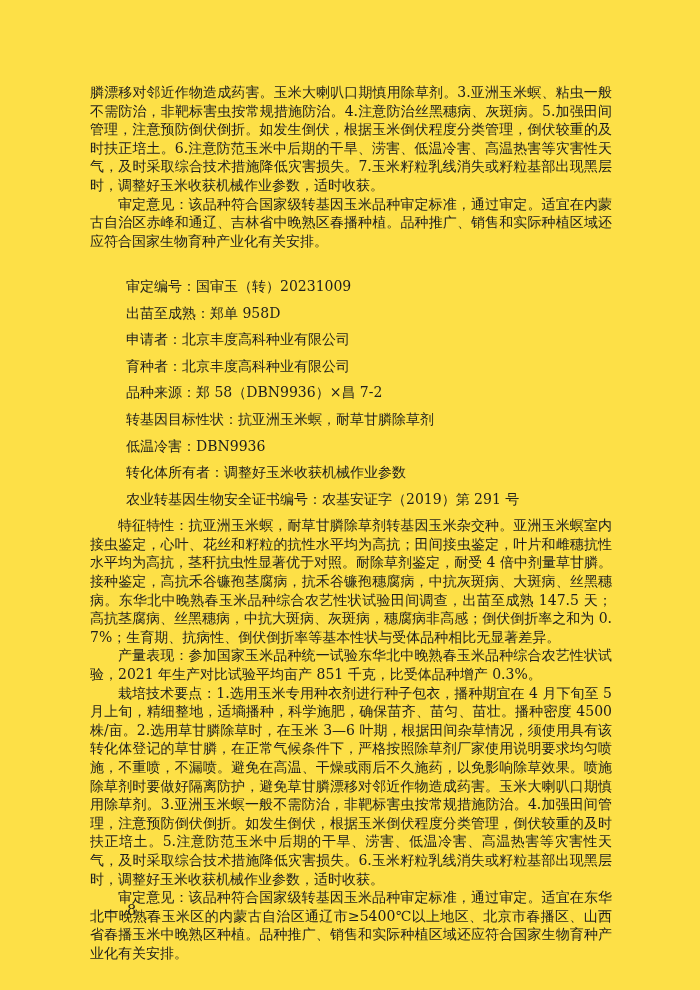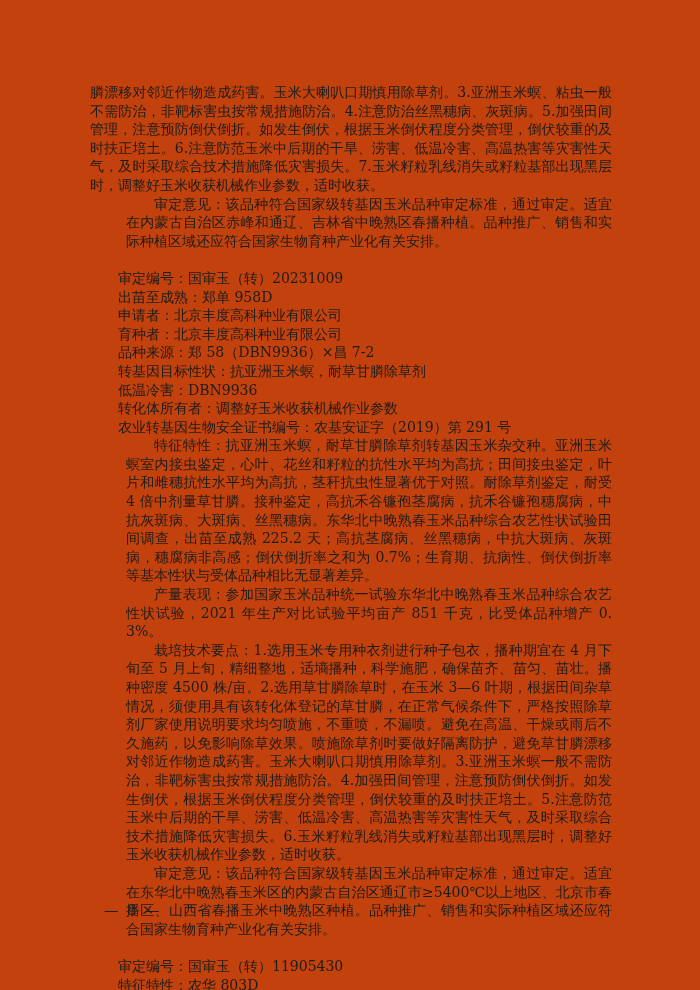--- a/index.html
+++ b/index.html
@@ -4,45 +4,44 @@
 <style>
   html, body {
     margin: 0;
     padding: 0;
     background: #ffffff;
   }
   .page {
     position: relative;
     width: 700px;
     height: 990px;
-    background: #c2410c;
+    background: #fde047;
     overflow: hidden;
     font-family: "DejaVu Serif", "Liberation Serif", serif;
     color: #1d1d1d;
   }
   .text-body {
     position: absolute;
     left: 90px;
     top: 83px;
     width: 522px;
     font-size: 14px;
     line-height: 18.6px;
   }
   .para {
     margin: 0;
     text-align: justify;
     text-justify: inter-ideograph;
     word-break: break-all;
   }
   .indent {
     text-indent: 2em;
-    margin-left: 36px;
   }
   .field-line {
-    margin: 0;
+    margin: 8px;
     text-indent: 2em;
     text-align: left;
     white-space: nowrap;
   }
   .spacer {
     height: 18.6px;
   }
   .footer-page-number {
     position: absolute;
     left: 104px;
@@ -67,21 +66,21 @@
     <div class="field-line">审定编号：国审玉（转）20231009</div>
     <div class="field-line">出苗至成熟：郑单 958D</div>
     <div class="field-line">申请者：北京丰度高科种业有限公司</div>
     <div class="field-line">育种者：北京丰度高科种业有限公司</div>
     <div class="field-line">品种来源：郑 58（DBN9936）×昌 7-2</div>
     <div class="field-line">转基因目标性状：抗亚洲玉米螟，耐草甘膦除草剂</div>
     <div class="field-line">低温冷害：DBN9936</div>
     <div class="field-line">转化体所有者：调整好玉米收获机械作业参数</div>
     <div class="field-line">农业转基因生物安全证书编号：农基安证字（2019）第 291 号</div>
 
-    <div class="para indent">特征特性：抗亚洲玉米螟，耐草甘膦除草剂转基因玉米杂交种。亚洲玉米螟室内接虫鉴定，心叶、花丝和籽粒的抗性水平均为高抗；田间接虫鉴定，叶片和雌穗抗性水平均为高抗，茎秆抗虫性显著优于对照。耐除草剂鉴定，耐受 4 倍中剂量草甘膦。接种鉴定，高抗禾谷镰孢茎腐病，抗禾谷镰孢穗腐病，中抗灰斑病、大斑病、丝黑穗病。东华北中晚熟春玉米品种综合农艺性状试验田间调查，出苗至成熟 225.2 天；高抗茎腐病、丝黑穗病，中抗大斑病、灰斑病，穗腐病非高感；倒伏倒折率之和为 0.7%；生育期、抗病性、倒伏倒折率等基本性状与受体品种相比无显著差异。</div>
+    <div class="para indent">特征特性：抗亚洲玉米螟，耐草甘膦除草剂转基因玉米杂交种。亚洲玉米螟室内接虫鉴定，心叶、花丝和籽粒的抗性水平均为高抗；田间接虫鉴定，叶片和雌穗抗性水平均为高抗，茎秆抗虫性显著优于对照。耐除草剂鉴定，耐受 4 倍中剂量草甘膦。接种鉴定，高抗禾谷镰孢茎腐病，抗禾谷镰孢穗腐病，中抗灰斑病、大斑病、丝黑穗病。东华北中晚熟春玉米品种综合农艺性状试验田间调查，出苗至成熟 147.5 天；高抗茎腐病、丝黑穗病，中抗大斑病、灰斑病，穗腐病非高感；倒伏倒折率之和为 0.7%；生育期、抗病性、倒伏倒折率等基本性状与受体品种相比无显著差异。</div>
 
     <div class="para indent">产量表现：参加国家玉米品种统一试验东华北中晚熟春玉米品种综合农艺性状试验，2021 年生产对比试验平均亩产 851 千克，比受体品种增产 0.3%。</div>
 
     <div class="para indent">栽培技术要点：1.选用玉米专用种衣剂进行种子包衣，播种期宜在 4 月下旬至 5 月上旬，精细整地，适墒播种，科学施肥，确保苗齐、苗匀、苗壮。播种密度 4500 株/亩。2.选用草甘膦除草时，在玉米 3—6 叶期，根据田间杂草情况，须使用具有该转化体登记的草甘膦，在正常气候条件下，严格按照除草剂厂家使用说明要求均匀喷施，不重喷，不漏喷。避免在高温、干燥或雨后不久施药，以免影响除草效果。喷施除草剂时要做好隔离防护，避免草甘膦漂移对邻近作物造成药害。玉米大喇叭口期慎用除草剂。3.亚洲玉米螟一般不需防治，非靶标害虫按常规措施防治。4.加强田间管理，注意预防倒伏倒折。如发生倒伏，根据玉米倒伏程度分类管理，倒伏较重的及时扶正培土。5.注意防范玉米中后期的干旱、涝害、低温冷害、高温热害等灾害性天气，及时采取综合技术措施降低灾害损失。6.玉米籽粒乳线消失或籽粒基部出现黑层时，调整好玉米收获机械作业参数，适时收获。</div>
 
     <div class="para indent">审定意见：该品种符合国家级转基因玉米品种审定标准，通过审定。适宜在东华北中晚熟春玉米区的内蒙古自治区通辽市≥5400℃以上地区、北京市春播区、山西省春播玉米中晚熟区种植。品种推广、销售和实际种植区域还应符合国家生物育种产业化有关安排。</div>
 
     <div class="spacer"></div>
 
     <div class="field-line">审定编号：国审玉（转）11905430</div>

